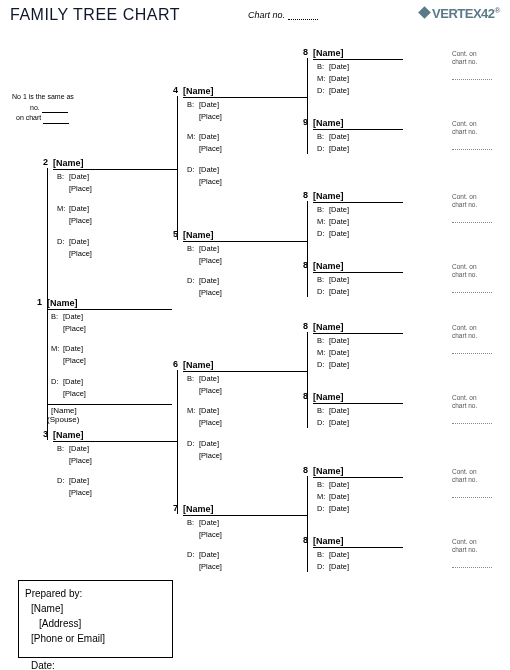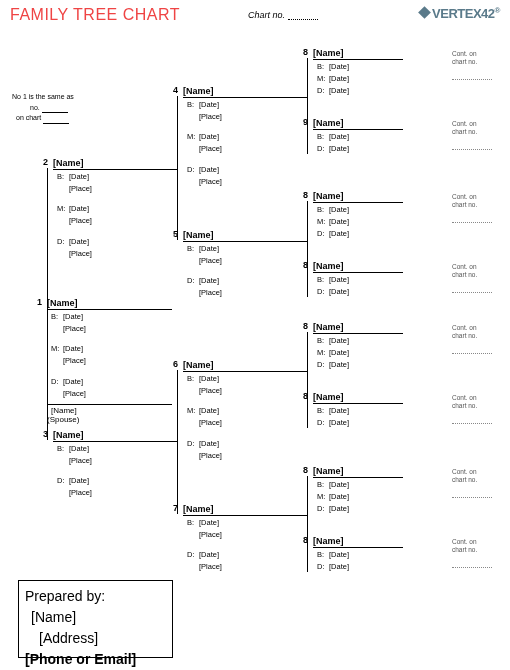--- a/index.html
+++ b/index.html
@@ -14,21 +14,21 @@
   }
   .header {
     position: relative;
     height: 36px;
     padding: 6px 8px 0 10px;
   }
   .title {
     font-size: 16px;
     font-weight: 400;
     letter-spacing: 0.5px;
-    color: #ef4444;
+    color: #0f172a;
   }
   .chart-no {
     position: absolute;
     left: 248px;
     top: 10px;
     font-size: 9px;
     font-style: italic;
   }
   .chart-no-line {
     display: inline-block;
@@ -120,21 +120,21 @@
   .vline { position: absolute; width: 1px; background: #000; }
 
   .prepared {
     position: absolute;
     left: 18px;
     bottom: 12px;
     width: 155px;
     height: 78px;
     border: 1px solid #000;
     padding: 5px 6px;
-    font-size: 14px;
+    font-size: 10px;
     line-height: 1.5;
   }
   .prepared .dline {
     display: inline-block;
     border-bottom: 1px solid #000;
     width: 80px;
     vertical-align: bottom;
   }
 </style>
 </head>
@@ -312,19 +312,19 @@
     <div class="pname">[Name]</div>
     <div class="cont">Cont. on chart no.</div>
     <div class="entry"><span class="lbl">B:</span><span>[Date]</span></div>
     <div class="entry"><span class="lbl">D:</span><span>[Date]</span></div>
   </div>
 
   <div class="prepared">
     <div>Prepared by:</div>
     <div style="margin-left:6px;">[Name]</div>
     <div style="margin-left:14px;">[Address]</div>
-    <div style="font-weight:bold;">[Phone or Email]</div>
+    <div style="margin-left:6px;">[Phone or Email]</div>
     <div style="margin-top:12px; margin-left:6px;">
       <span>Date:</span> <span class="dline"></span>
     </div>
   </div>
 
 </div>
 
 </body></html>

